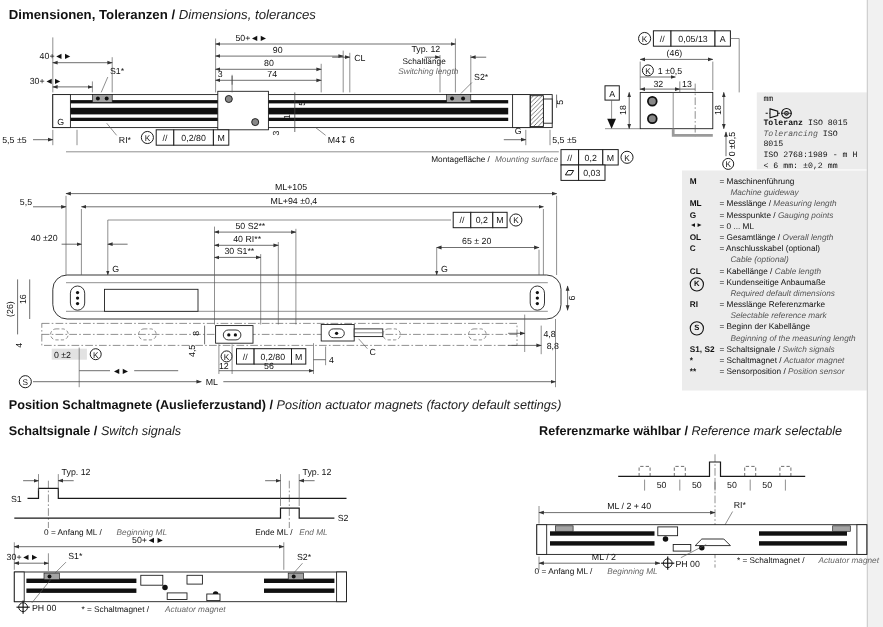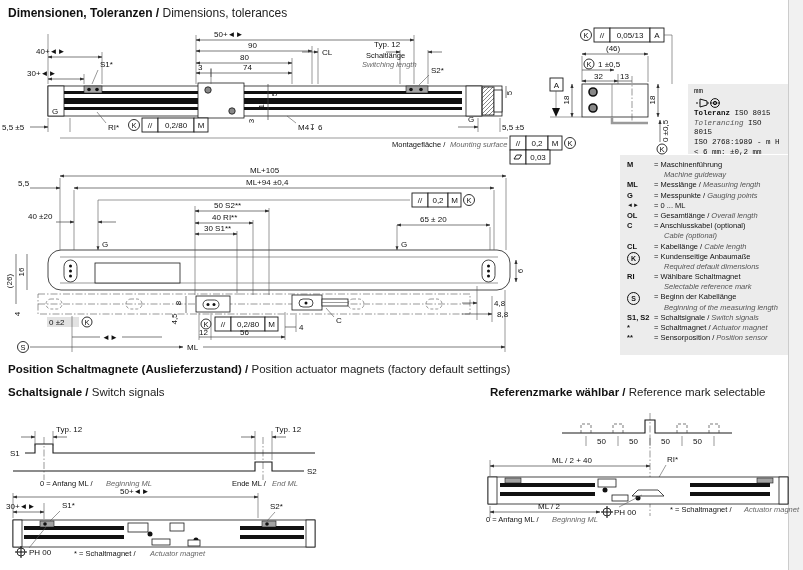--- a/index.html
+++ b/index.html
@@ -1,19 +1,19 @@
 <!DOCTYPE html>
 <html><head>
 <meta charset="utf-8">
 <style>
   html,body{margin:0;padding:0;background:#fff;}
   #page{position:relative;width:803px;height:570px;background:#fff;overflow:hidden;
         font-family:"Liberation Sans",sans-serif;color:#111;}
   .hdr{position:absolute;font-size:11.5px;font-weight:bold;white-space:nowrap;}
-  .hdr .en{font-weight:normal;color:#222;}
+  .hdr .en{font-weight:normal;font-style:italic;color:#222;}
   .graybox{position:absolute;background:#ececec;box-sizing:border-box;}
   #info-box{left:688px;top:84px;width:101px;height:70px;padding:3px 6px;font-size:7.5px;line-height:1.3;font-family:Liberation Mono, monospace;}
   #legend-box{left:620px;top:155px;width:169px;height:200px;padding:5px 7px;font-size:7.5px;line-height:1.36;}
   .lrow{display:flex;}
   .lsym{width:27px;flex:none;font-weight:bold;}
   .lde{font-weight:normal;margin-top:16px;}
   .len{font-style:italic;color:#555;}
   .l2{padding-left:10px;margin-top:26px;}
   .circ{display:inline-flex;width:11px;height:11px;border:1px solid #111;border-radius:50%;
         align-items:center;justify-content:center;font-size:7px;font-weight:bold;line-height:1;}
@@ -99,21 +99,21 @@
     <div class="lrow">
         <span class="lsym">CL</span>
         <span><span class="lde">= Kabellänge /</span> <span class="len">Cable length</span></span>
       </div>
     <div class="lrow">
         <span class="lsym"><span class="circ">K</span></span>
         <span><span class="lde">= Kundenseitige Anbaumaße</span><br><span class="len l2">Required default dimensions</span></span>
       </div>
     <div class="lrow">
         <span class="lsym">RI</span>
-        <span><span class="lde">= Wählbare Schaltmagnet</span><br><span class="len l2">Selectable reference mark</span></span>
+        <span><span class="lde">= Messlänge Referenzmarke</span><br><span class="len l2">Selectable reference mark</span></span>
       </div>
     <div class="lrow">
         <span class="lsym"><span class="circ">S</span></span>
         <span><span class="lde">= Beginn der Kabellänge</span><br><span class="len l2">Beginning of the measuring length</span></span>
       </div>
     <div class="lrow">
         <span class="lsym">S1, S2</span>
         <span><span class="lde">= Schaltsignale /</span> <span class="len">Switch signals</span></span>
       </div>
     <div class="lrow">

